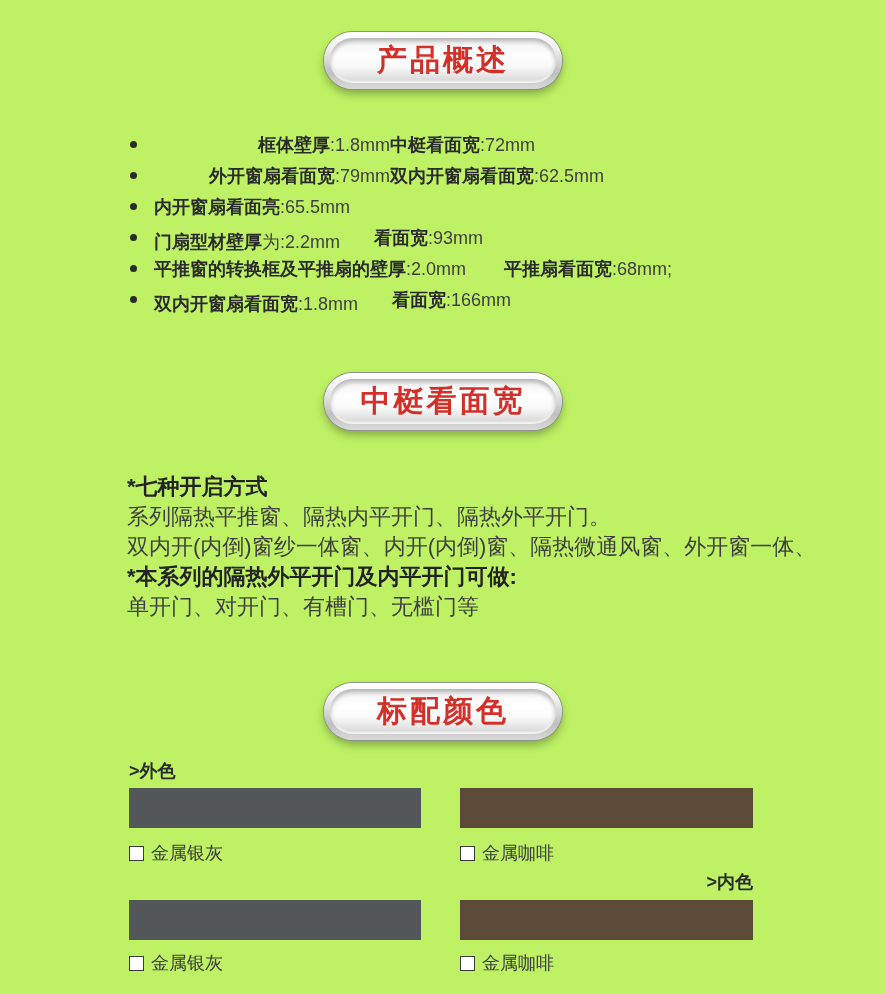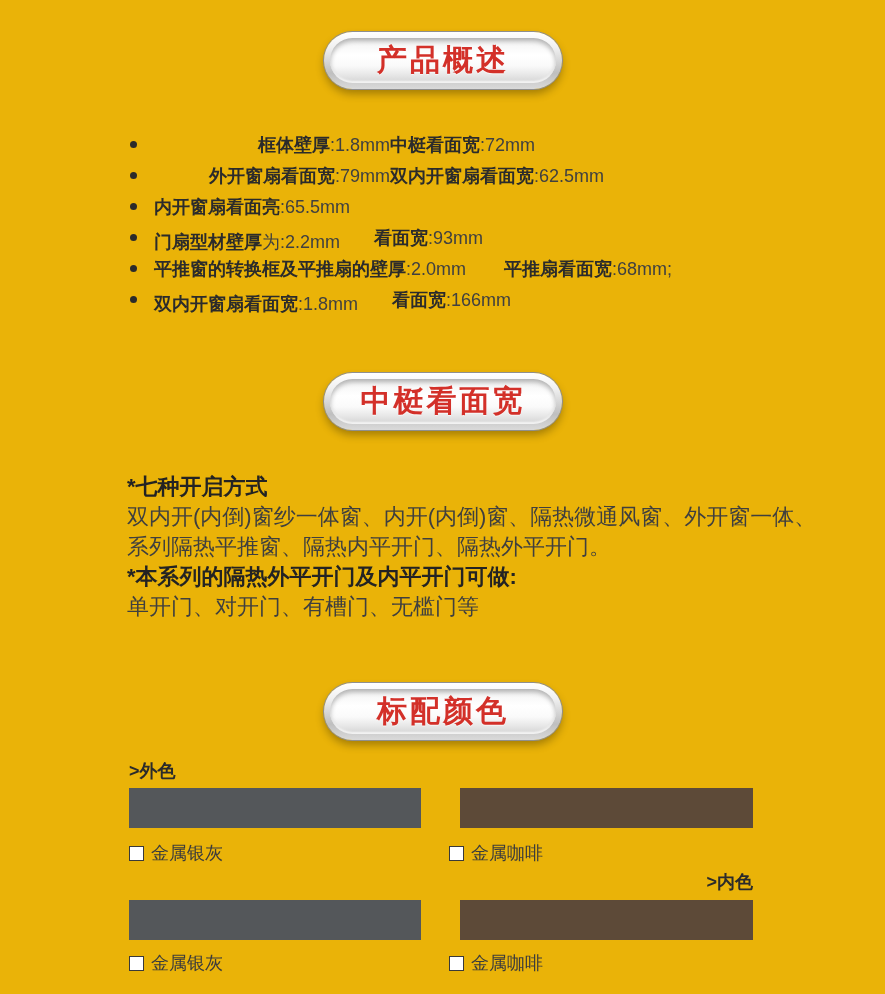--- a/index.html
+++ b/index.html
@@ -1,17 +1,17 @@
 <!DOCTYPE html>
 <html><head>
 <meta charset="utf-8">
 <style>
   html,body{margin:0;padding:0;background:#ffffff;}
   .page{
-    position:relative;width:885px;height:994px;background:#eab308;overflow:hidden;
+    position:relative;width:885px;height:994px;background:#bef264;overflow:hidden;
     font-family:"Liberation Sans","DejaVu Sans",sans-serif;color:#333;
   }
   
   .pill{
     position:absolute;left:324px;width:238px;height:57px;border-radius:30px;
     background:linear-gradient(180deg,#ffffff 0%,#f0f0f0 28%,#bfbfbf 72%,#dadada 100%);
     box-shadow:0 0 0 1px #8f8f8f,0 5px 9px rgba(0,0,0,0.30);
     padding:6px;box-sizing:border-box;
   }
   .pill-inner{
@@ -41,21 +41,21 @@
 
   
   .features{position:absolute;left:127px;top:472px;font-size:22px;line-height:30px;color:#3f3f3f;white-space:nowrap;}
   .features .head{font-weight:700;color:#232323;}
 
   
   .colors{position:absolute;left:129px;top:762px;width:624px;font-size:18px;}
   .color-group-label{font-weight:700;color:#2b2b2b;height:19px;line-height:19px;}
   .swatch-row{display:grid;grid-template-columns:292px 293px;column-gap:39px;margin-top:7px;}
   .swatch{height:40px;}
-  .swatch-label-row{display:grid;grid-template-columns:292px 293px;column-gap:28px;margin-top:13px;height:19px;}
+  .swatch-label-row{display:grid;grid-template-columns:292px 293px;column-gap:39px;margin-top:13px;height:19px;}
   .swatch-label{display:flex;align-items:center;color:#3c3c3c;}
   .chk{width:13px;height:13px;border:1px solid #3a3a3a;display:inline-block;margin-right:7px;background:#fff;flex:0 0 auto;}
   .mt13{margin-top:13px;text-align:right;}
   .mt8{margin-top:8px;}
   .mt11{margin-top:11px;}
 </style>
 </head>
 <body>
 
 <div class="page">
@@ -99,22 +99,22 @@
   </div>
 
   <div class="pill" id="pill-features">
     <div class="pill-inner">
       <span class="pill-label">中梃看面宽</span>
     </div>
   </div>
 
   <div class="features">
     <div class="head">*七种开启方式</div>
+    <div>系列隔热平推窗、隔热内平开门、隔热外平开门。</div>
     <div>双内开(内倒)窗纱一体窗、内开(内倒)窗、隔热微通风窗、外开窗一体、</div>
-    <div>系列隔热平推窗、隔热内平开门、隔热外平开门。</div>
     <div class="head">*本系列的隔热外平开门及内平开门可做:</div>
     <div>单开门、对开门、有槽门、无槛门等</div>
   </div>
 
   <div class="pill" id="pill-colors">
     <div class="pill-inner">
       <span class="pill-label">标配颜色</span>
     </div>
   </div>
 

